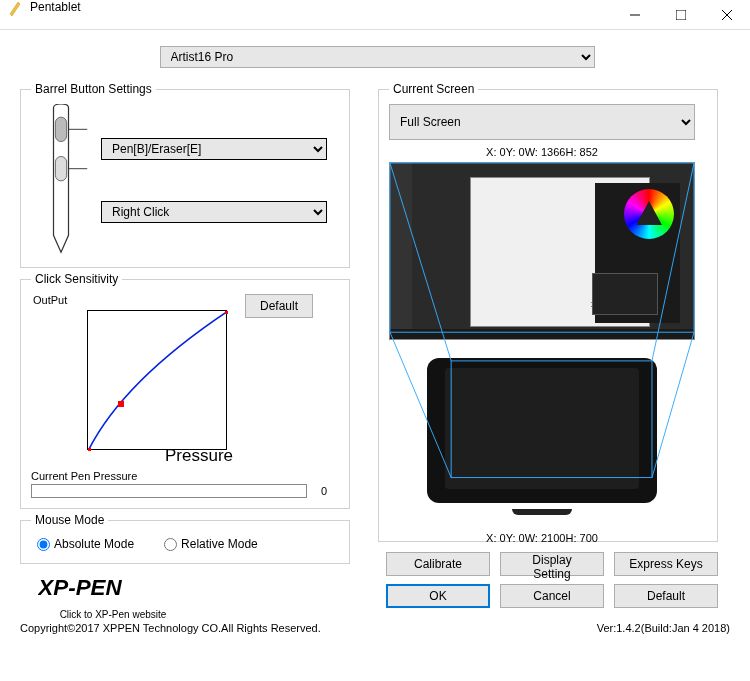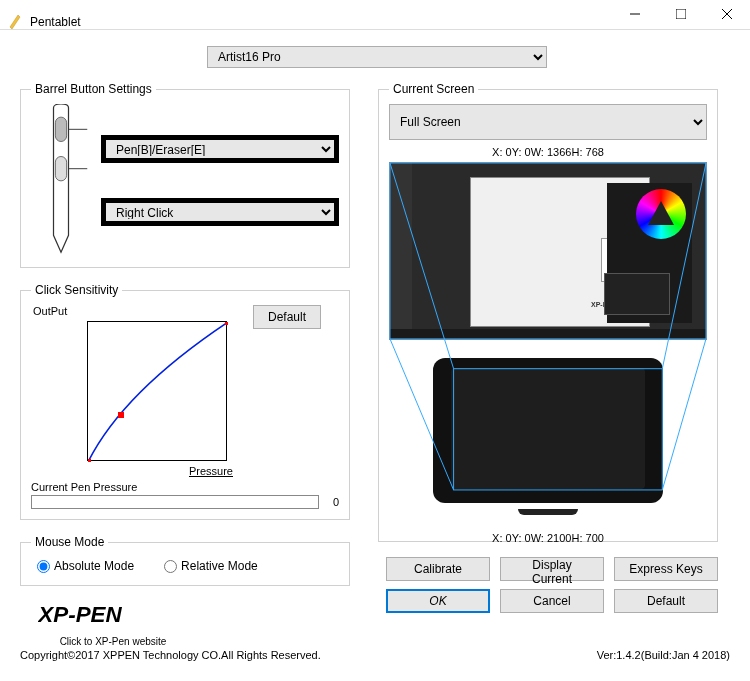--- a/index.html
+++ b/index.html
@@ -1,37 +1,37 @@
 <!DOCTYPE html>
 <html><head>
 <meta charset="utf-8">
 <style>
 * { box-sizing: border-box; margin: 0; padding: 0; }
 body { font-family: "Segoe UI", Tahoma, sans-serif; font-size: 12px; background: #fff; width: 750px; height: 681px; overflow: hidden; }
-.titlebar { height: 30px; display: flex; align-items: flex-end; padding: 0 0 0 8px; border-bottom: 1px solid #ddd; }
+.titlebar { height: 30px; display: flex; align-items: flex-start; padding: 0 0 0 8px; border-bottom: 1px solid #ddd; }
 .titlebar .icon { width: 16px; height: 16px; margin-right: 6px; }
 .titlebar .title { flex: 1; font-size: 12px; }
 .winbtn { width: 46px; height: 30px; display: flex; align-items: center; justify-content: center; }
 .winbtn svg { width: 10px; height: 10px; }
 .content { padding: 10px 16px 4px 20px; }
 .device-row { display: flex; justify-content: center; margin: 6px 0 14px 0; }
-.device-select { width: 340px; height: 22px; border: 1px solid #adadad; background: #e7e7e7; padding: 2px 6px; font-size: 12px; }
+.device-select { width: 435px; height: 22px; border: 1px solid #adadad; background: #e7e7e7; padding: 2px 6px; font-size: 12px; }
 .cols { display: flex; gap: 28px; }
 .left { width: 330px; }
 .right { width: 340px; }
-fieldset { border: 1px solid #d0d0d0; padding: 8px 10px 10px 10px; margin-bottom: 15px; position: relative; }
+fieldset { border: 1px solid #d0d0d0; padding: 8px 22px 10px 10px; margin-bottom: 4px; position: relative; }
 legend { font-size: 12px; padding: 0 4px; }
 .barrel { display: flex; gap: 10px; }
 .pen-svg { width: 60px; flex-shrink: 0; }
 .barrel-selects { flex: 1; display: flex; flex-direction: column; justify-content: space-around; padding: 14px 0; }
-.sel { width: 100%; height: 28px; border: 5px solid #000000; background: #e7e7e7; padding: 2px 6px; font-size: 12px; }
-.sens-body { display: flex; gap: 12px; }
+.sel { width: 100%; height: 22px; border: 1px solid #000000; background: #e7e7e7; padding: 2px 6px; font-size: 12px; }
+.sens-body { display: flex; gap: 4px; }
 .curve-wrap { position: relative; width: 210px; }
 .outlbl { position: absolute; top: 0; left: 2px; font-size: 11px; }
-.presslbl { position: absolute; bottom: -2px; right: 8px; font-size: 11px; text-decoration: underline; }
+.presslbl { position: absolute; bottom: -2px; right: 8px; font-size: 17px; }
 .curve { width: 140px; height: 140px; border: 1px solid #000; margin: 16px 0 14px 56px; position: relative; background: #fff; }
 .btn { height: 24px; border: 1px solid #adadad; background: #e7e7e7; font-size: 12px; padding: 0 14px; cursor: pointer; }
 .pressure-row { margin-top: 6px; }
 .press-label { font-size: 11px; margin-bottom: 2px; display: block; }
 .press-bar { display: flex; align-items: center; }
 .press-track { flex: 1; height: 14px; border: 1px solid #888; background: #fff; }
 .press-val { width: 20px; text-align: right; padding-left: 4px; font-size: 11px; }
 .mouse-row { display: flex; gap: 30px; padding: 2px 6px; align-items: center; }
 .radio { display: flex; align-items: center; gap: 4px; font-size: 12px; }
 .logo { margin: 10px 0 4px 18px; width: 150px; }
@@ -49,21 +49,21 @@
 .ss-mini { position: absolute; right: 22px; top: 90px; width: 66px; height: 42px; background: #222; border: 1px solid #555; }
 .ss-logo { position: absolute; left: 120px; bottom: 18px; color: #333; font-size: 7px; font-weight: bold; }
 .tablet { width: 230px; height: 145px; background: #111; border-radius: 12px; margin: 18px auto 8px auto; position: relative; }
 .tablet-inner { position: absolute; top: 10px; left: 18px; right: 18px; bottom: 14px; background: #1e1e1e; border-radius: 4px; }
 .tablet-stand { width: 60px; height: 6px; background: #222; margin: -2px auto 0 auto; border-radius: 0 0 6px 6px; }
 .maplines { position: absolute; inset: 0; pointer-events: none; }
 .bottom-row { display: flex; gap: 10px; margin-top: 10px; justify-content: flex-end; }
 .bottom-row .btn { width: 104px; }
 .ok-row { display: flex; gap: 10px; margin-top: 8px; justify-content: flex-end; }
 .ok-row .btn { width: 104px; }
-.ok-row .btn.focus { border: 2px solid #0078d7; font-style: italic; }
+.ok-row .btn.focus { border: 2px solid #0078d7; }
 .wink { display: flex; align-items: center; gap: 4px; margin: 4px 0 2px 0; font-size: 12px; }
 .footer { display: flex; justify-content: space-between; font-size: 11px; padding: 2px 4px 0 0; }
 </style>
 </head>
 <body>
 
 <div class="titlebar">
   <span class="icon">
     <svg viewBox="0 0 16 16">
         <path d="M2 14 L10 2 L12 4 L4 16 Z" fill="#f0c040" stroke="#c09020" stroke-width="0.5"></path>
@@ -165,21 +165,21 @@
     </div>
 
     <div class="right">
       <fieldset style="height:460px; position:relative;">
         <legend>Current Screen</legend>
         <select class="screen-sel"><option>Full Screen</option></select>
         <div class="coords">
           <span><span>X:</span> <span>0</span></span>
           <span><span>Y:</span> <span>0</span></span>
           <span><span>W:</span> <span>1366</span></span>
-          <span><span>H:</span> <span>768</span></span>
+          <span><span>H:</span> <span>852</span></span>
         </div>
 
         <div style="position:relative; height:370px;">
           <div class="screenshot">
             <div class="ss-leftpanel"></div>
             <div class="ss-window">
               <div class="ss-curve"></div>
               <div class="ss-logo">XP-PEN</div>
             </div>
             <div class="ss-window2">
@@ -206,21 +206,21 @@
         <div class="coords" style="padding:0 18px;">
           <span><span>X:</span> <span>0</span></span>
           <span><span>Y:</span> <span>0</span></span>
           <span><span>W:</span> <span>2100</span></span>
           <span><span>H:</span> <span>700</span></span>
         </div>
       </fieldset>
 
       <div class="bottom-row">
         <button class="btn">Calibrate</button>
-        <button class="btn">Display Current</button>
+        <button class="btn">Display Setting</button>
         <button class="btn">Express Keys</button>
       </div>
       <div class="ok-row">
         <button class="btn focus">OK</button>
         <button class="btn">Cancel</button>
         <button class="btn">Default</button>
       </div>
     </div>
   </div>
 

